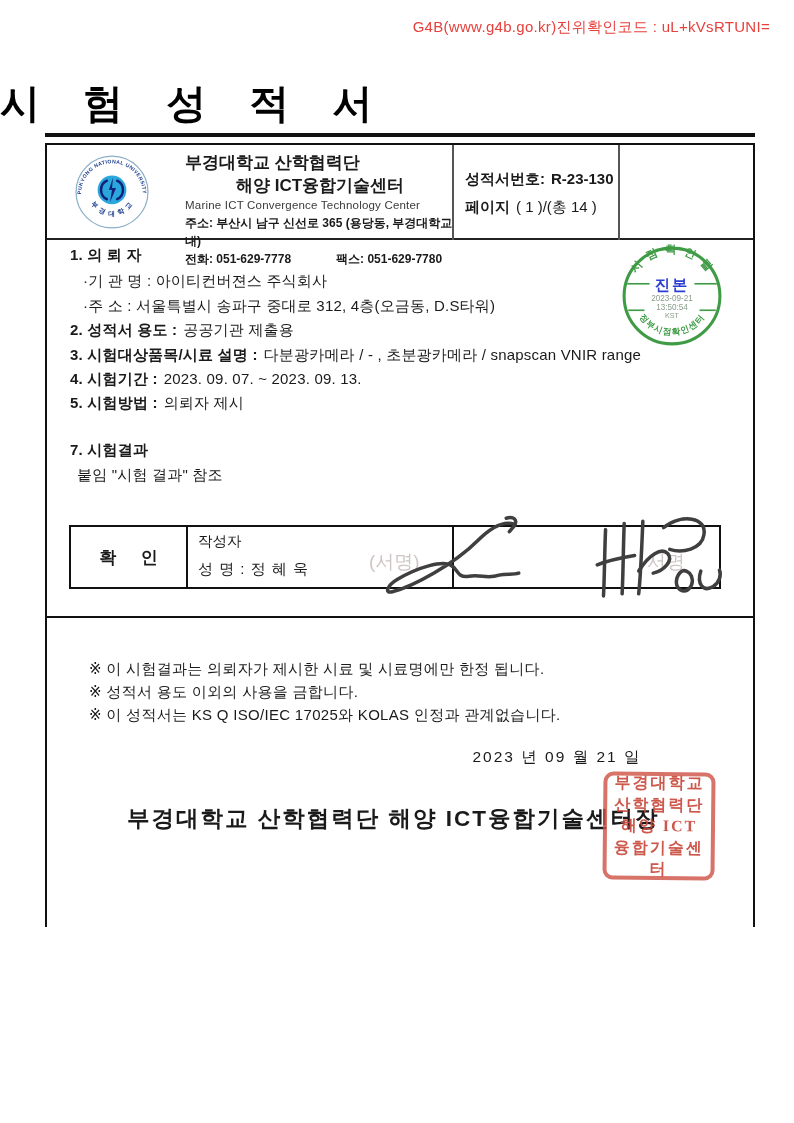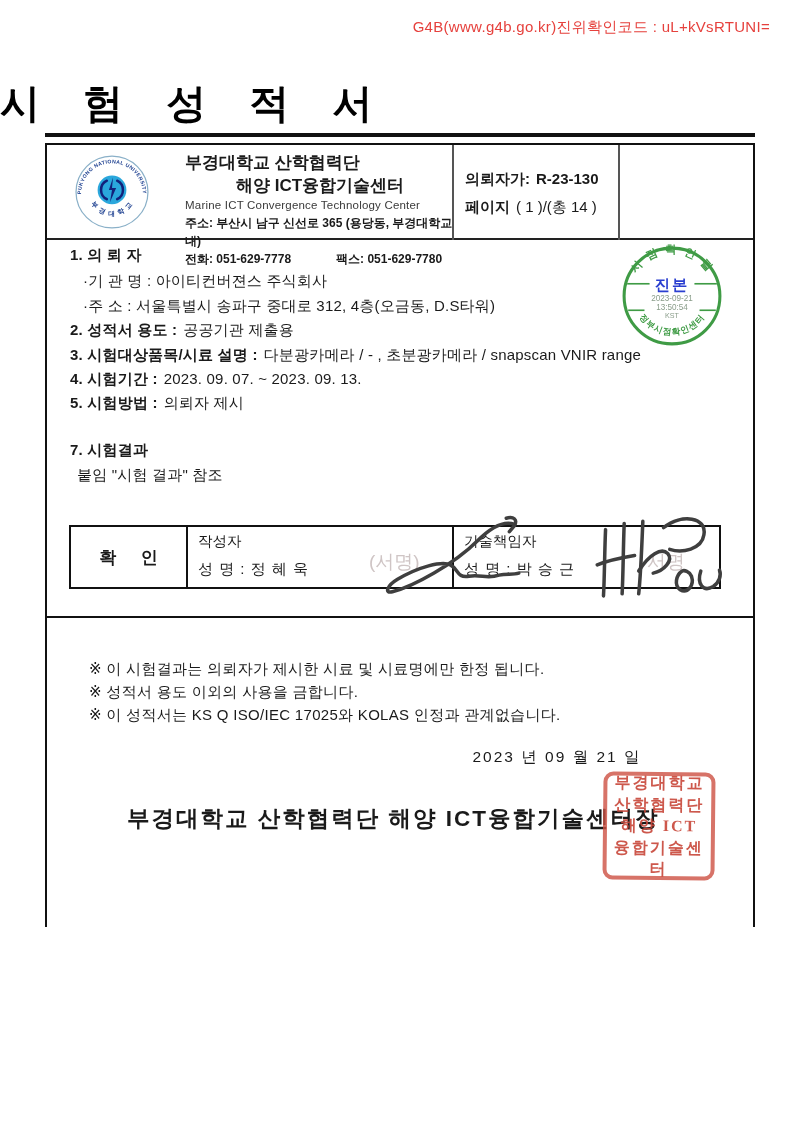--- a/index.html
+++ b/index.html
@@ -147,21 +147,21 @@
         <div class="org-en">Marine ICT Convergence Technology Center</div>
         <div class="org-addr">주소: 부산시 남구 신선로 365 (용당동, 부경대학교 내)</div>
         <div class="org-telfax">
           <span>전화: 051-629-7778</span>
           <span>팩스:  051-629-7780</span>
         </div>
       </div>
 
       <div class="report-cell">
         <div class="row">
-          <span class="bold">의뢰자가:</span>
+          <span class="bold">성적서번호:</span>
           <span class="bold">R-23-130</span>
         </div>
         <div class="row">
           <span class="bold">페이지</span>
           <span>( 1 )/(총  14 )</span>
         </div>
       </div>
     </div>
 
     <div class="item" style="top:100px">
@@ -217,24 +217,20 @@
         <textPath href="#sealBot" startOffset="50%" text-anchor="middle">정부시점확인센터</textPath>
       </text>
     </svg>
 
     <div class="confirm">
       <div class="c-label">확  인</div>
       <div class="c-writer">
         <div class="c-role">작성자</div>
         <div class="c-name">성  명 : 정 혜 욱</div>
       </div>
-      <div class="c-tech">
-        <div class="c-role">기술책임자</div>
-        <div class="c-name">성  명 : 박 승 근</div>
-      </div>
     </div>
 
     <div class="sign-hint" style="left:322px; top:404px">(서명)</div>
     <div class="sign-hint" style="left:600px; top:404px">서명</div>
 
     <svg class="sig" style="left:335px; top:368px; width:145px; height:85px" viewBox="0 0 140 80">
       <g fill="none" stroke="#3f3f3f" stroke-width="3.4" stroke-linecap="round">
         <path d="M 120,4 C 127,2 131,5 128,11 L 123,17"></path>
         <path d="M 128,10 C 118,6 106,12 92,26 C 70,48 30,70 10,75 C 2,77 5,69 15,63 C 35,51 58,45 66,49 C 74,53 72,62 84,60 C 96,58 101,63 113,59 C 120,57 126,59 132,57"></path>
       </g>

